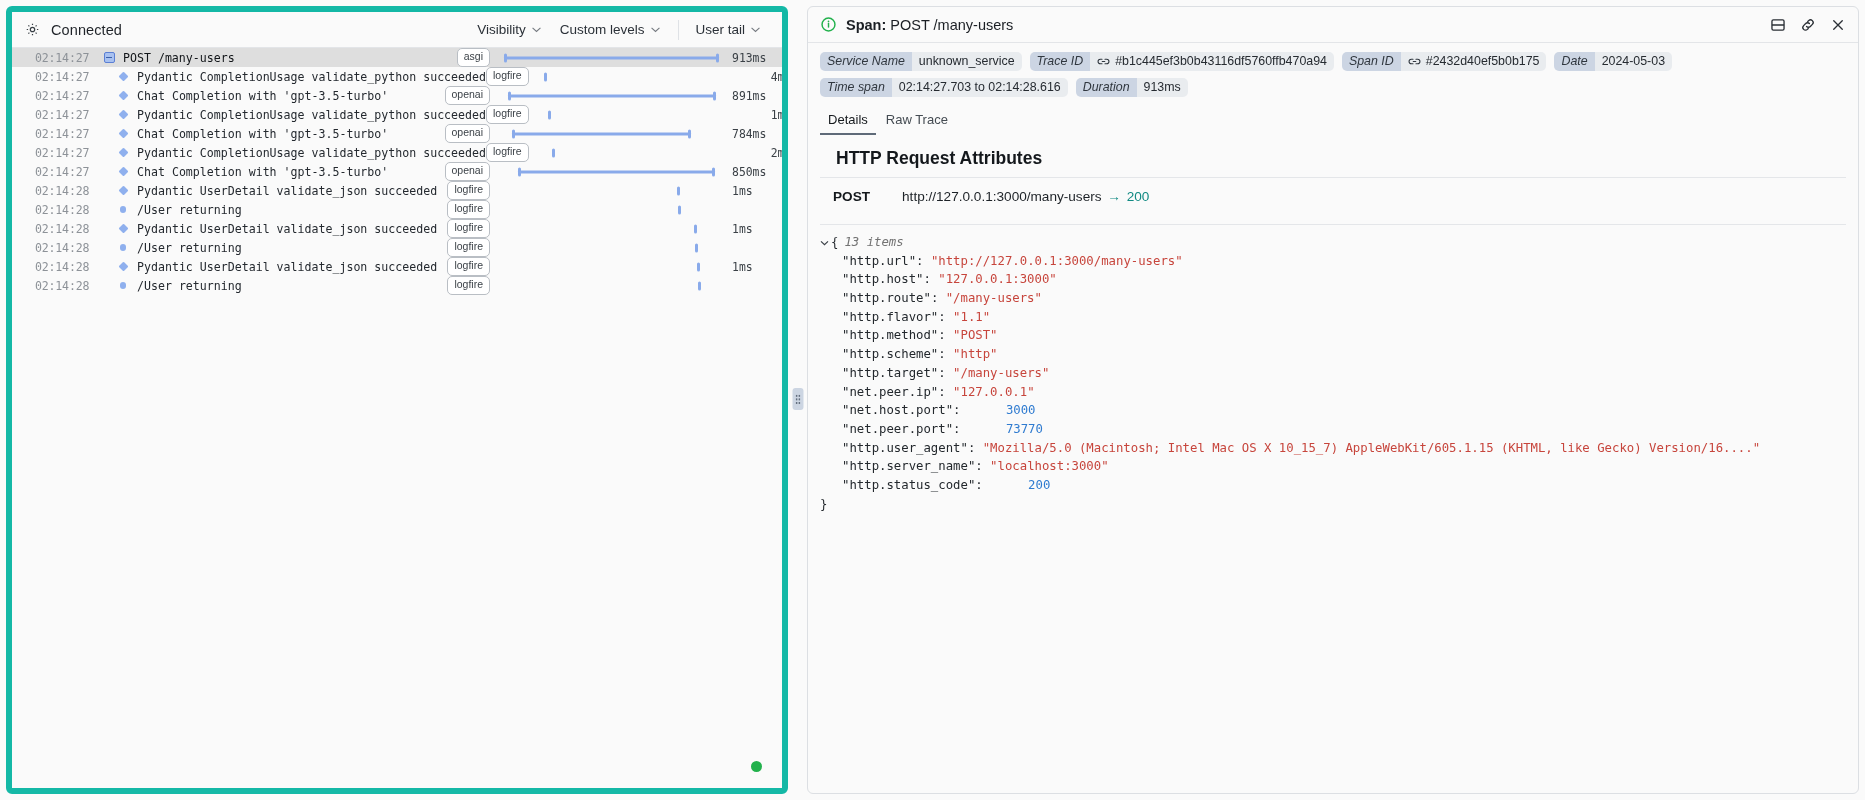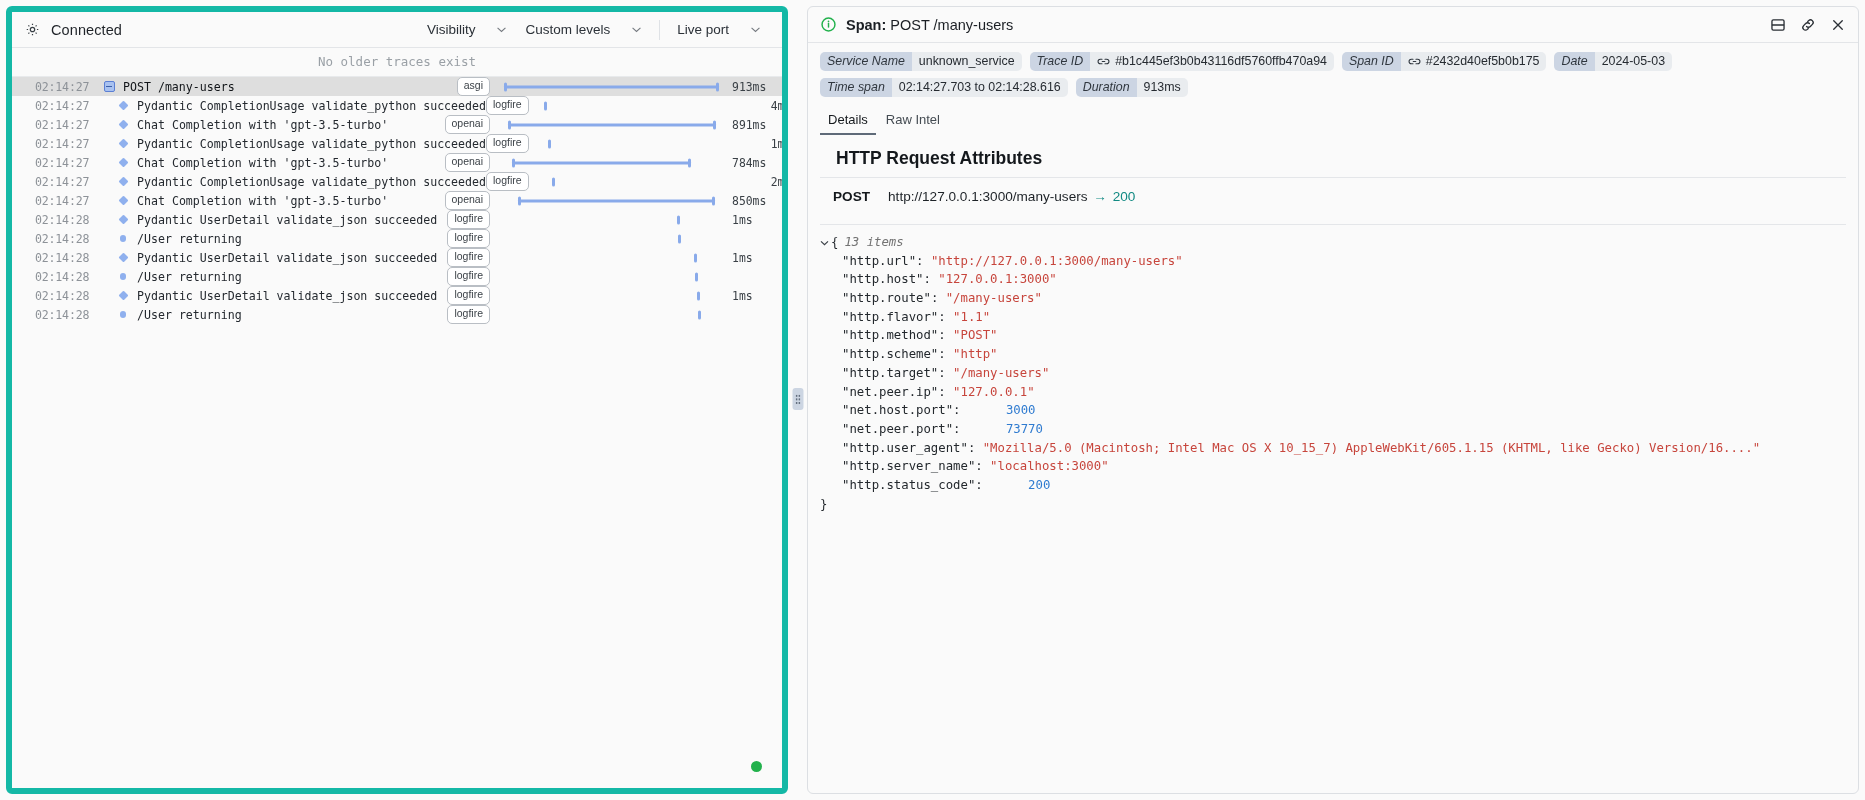--- a/index.html
+++ b/index.html
@@ -29,21 +29,21 @@
     padding: 0 12px;
     border-bottom: 1px solid #e3e5e8;
     background: #fafafa;
   }
   .toolbar-left { display: flex; align-items: center; gap: 10px; }
   .gear-icon { width: 17px; height: 17px; display:block; }
   .conn-label { font-size: 14.5px; color: #1f2328; letter-spacing: .1px; }
   .toolbar-right { margin-left: auto; display: flex; align-items: center; }
   .tb-btn {
     font-size: 13.5px; color: #2b3138; padding: 4px 9px;
-    display: flex; align-items: center; gap: 21px; cursor: pointer;
+    display: flex; align-items: center; gap: 5px; cursor: pointer;
     border-radius: 4px; white-space: nowrap;
   }
   .chev { width: 11px; height: 7px; display:block; opacity:.75; }
   .tb-sep { width:1px; height:20px; background:#dfe2e6; margin: 0 8px; }
 
   .notice {
     text-align: center; font-size: 12.5px; color: #9aa0a6;
     font-family: "DejaVu Sans Mono", monospace;
     padding: 6px 0 7px; border-bottom: 1px solid #e8eaec;
     background: #fafafa;
@@ -154,21 +154,21 @@
     font-size: 13px; color: #444b52; padding: 5px 8px 6px;
     border-bottom: 2px solid transparent; cursor:pointer;
   }
   .tab.active { color: #14181c; border-bottom-color: #5e6a78; }
 
   .content { flex: 1 1 auto; overflow: hidden; padding: 0 12px; }
   .sec-title { font-size: 17.5px; font-weight: 700; color: #14181c; margin: 13px 16px 0; }
   .rule { height: 1px; background: #e4e6e9; margin: 8px 0 0; }
 
   .req-line {
-    display:flex; align-items: flex-start; gap: 18px;
+    display:flex; align-items: flex-start; gap: 32px;
     padding: 11px 0 12px; font-size: 13.6px;
   }
   .req-method { font-weight: 700; color: #14181c; padding-left: 13px; }
   .req-url { color: #1d2227; }
   .req-arrow { color: #128a83; padding: 0 2px; }
   .req-status { color: #128a83; }
 
   .attr-head {
     display:flex; align-items:center; gap: 7px; margin-top: 8px;
   }
@@ -214,29 +214,28 @@
             </svg>
         </div>
         <div class="tb-btn">
           <span>Custom levels</span>
           <svg class="chev" viewBox="0 0 12 8" fill="none" stroke="#4a5058" stroke-width="1.3">
               <path d="M1.5 2.2 6 6.2l4.5-4"></path>
             </svg>
         </div>
         <div class="tb-sep"></div>
         <div class="tb-btn">
-          <span>Live port</span>
+          <span>User tail</span>
           <svg class="chev" viewBox="0 0 12 8" fill="none" stroke="#4a5058" stroke-width="1.3">
               <path d="M1.5 2.2 6 6.2l4.5-4"></path>
             </svg>
         </div>
       </div>
     </div>
 
-    <div class="notice">No older traces exist</div>
 
     <div class="rows" id="rows">
         <div class="row selected">
           <span class="ts">02:14:27</span>
           <span class="gutter" style="margin-left:0px">
             <span class="collapse-box"></span>
           </span>
           <span class="msg bold">POST /many-users</span>
           <span class="badgewrap">
             <span class="badge">asgi</span>
@@ -516,21 +515,21 @@
         <div class="chip">
           <span class="k">Duration</span>
           <span class="v">
             <span>913ms</span>
           </span>
         </div>
       </div>
 
     <div class="tabs" id="tabs">
         <div class="tab active">Details</div>
-        <div class="tab">Raw Intel</div>
+        <div class="tab">Raw Trace</div>
       </div>
 
     <div class="content">
       <div class="sec-title">HTTP Request Attributes</div>
       <div class="rule"></div>
 
       <div class="req-line">
         <span class="req-method">POST</span>
         <span>
           <span class="req-url">http://127.0.0.1:3000/many-users</span>

